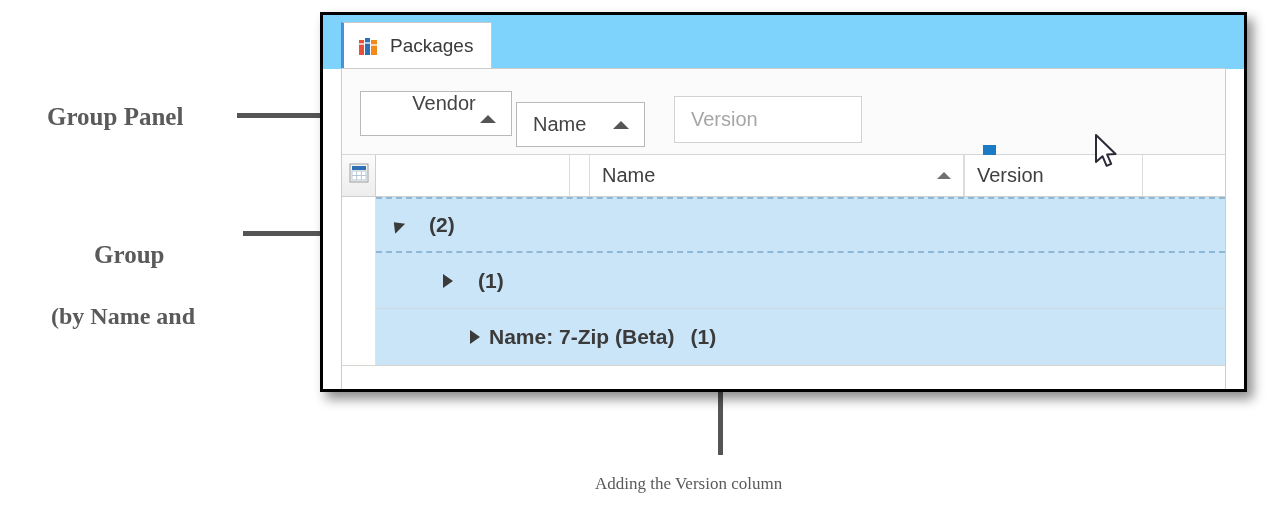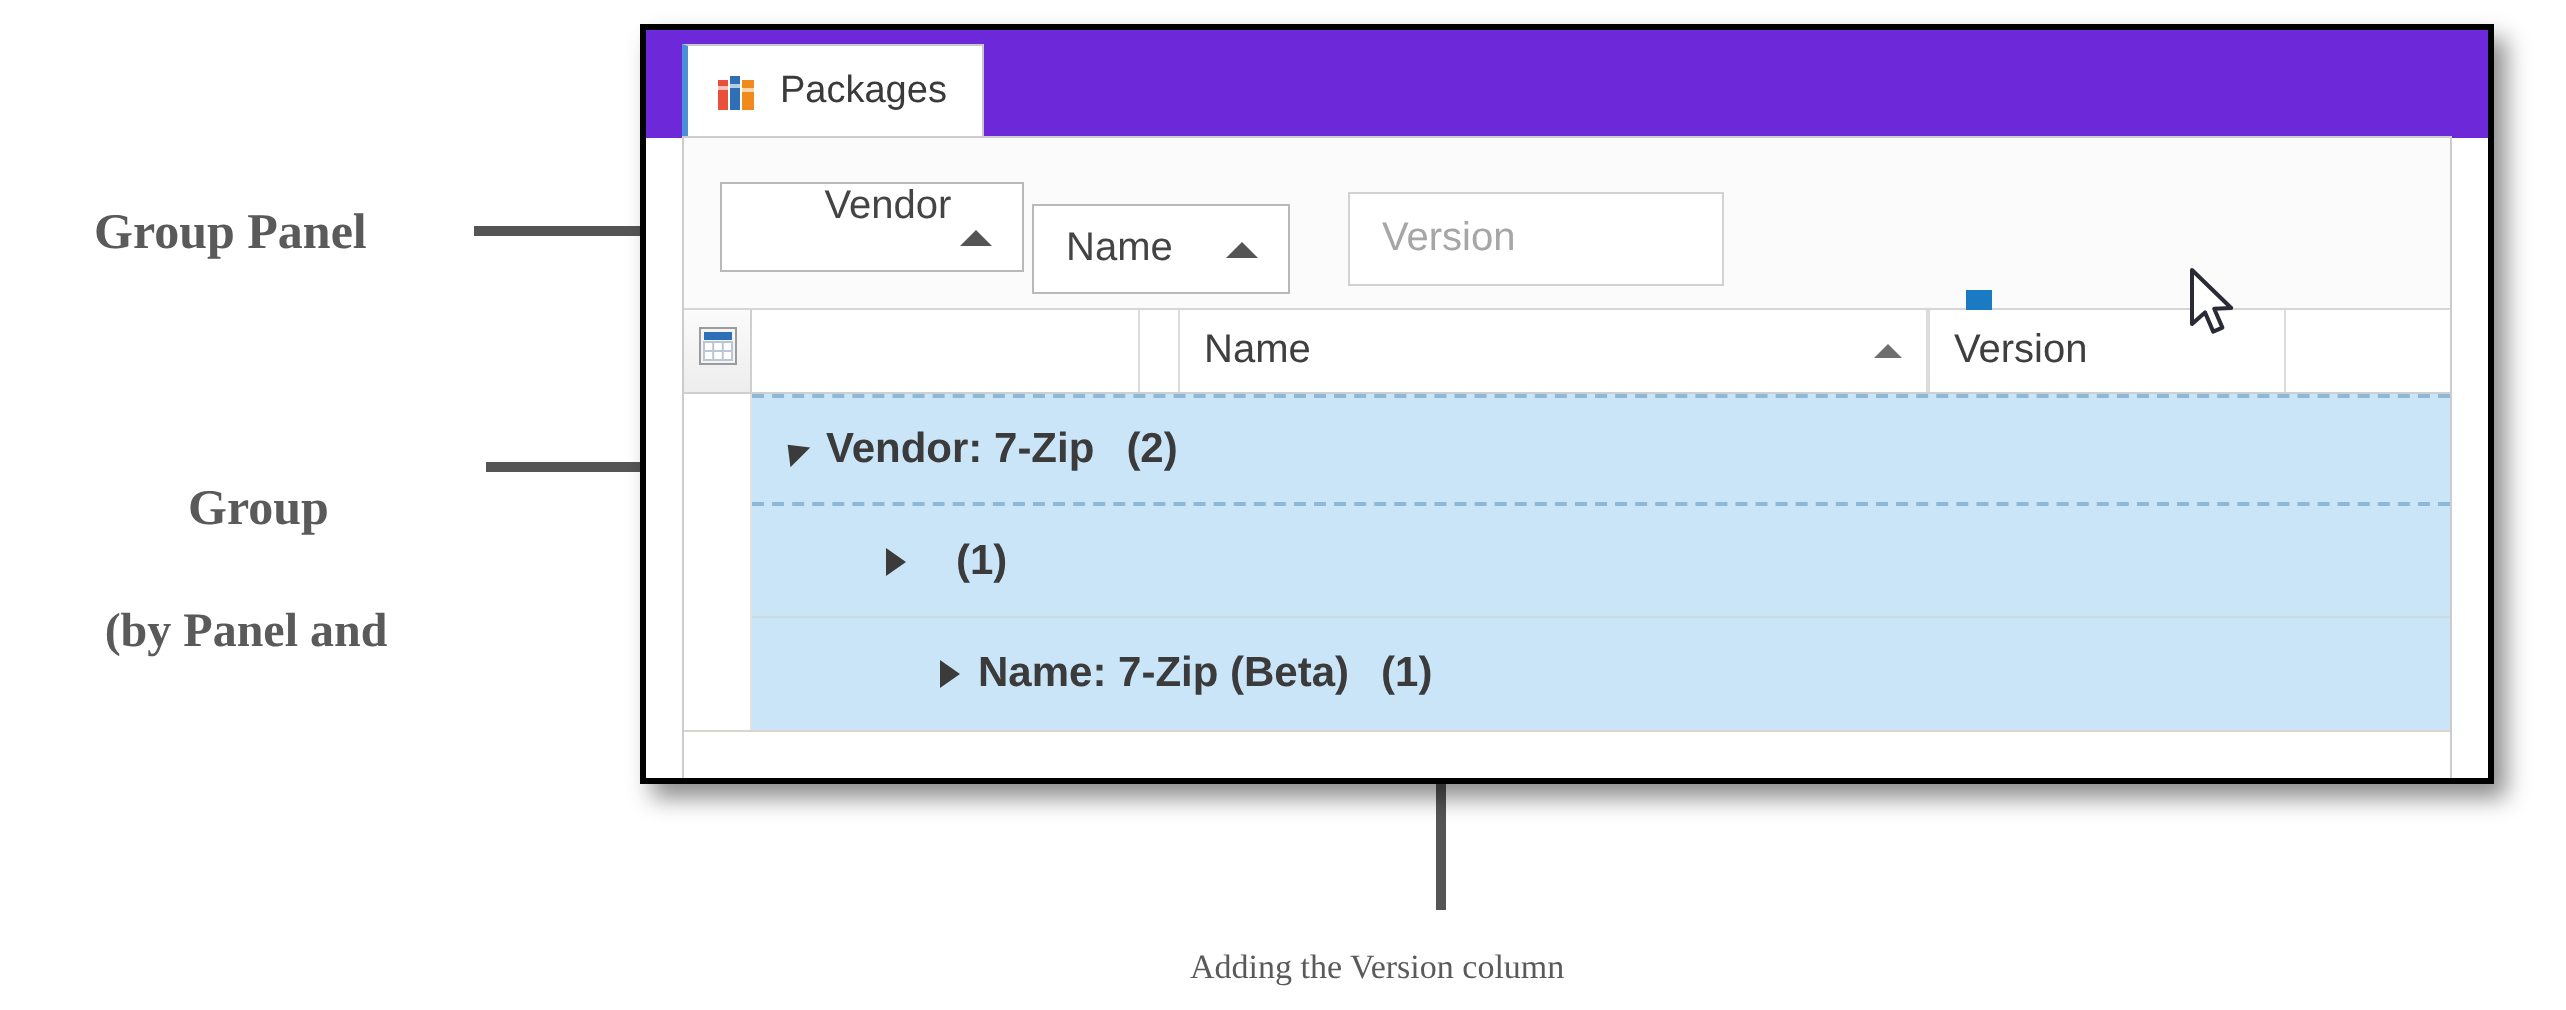--- a/index.html
+++ b/index.html
@@ -66,21 +66,21 @@
     box-shadow: 6px 7px 11px rgba(0,0,0,0.45);
     overflow: hidden;
   }
 
   
   #tab-strip {
     position: absolute;
     left: 0; top: 0;
     width: 100%;
     height: 54px;
-    background: #6d28d9;
+    background: #7dd3fc;
     box-sizing: border-box;
   }
   .tab {
     position: absolute;
     top: 7px;
     height: 47px;
     box-sizing: border-box;
     display: flex;
     align-items: center;
     padding: 0 14px;
@@ -289,21 +289,21 @@
 </head>
 <body>
 
 <div class="annot-label" id="annot-group-panel-label">Group Panel</div>
 
 <div class="leader leader-h" id="leader-gp-line"></div>
 <div class="leader-dot" id="leader-gp-dot"></div>
 
 <div class="annot-label" id="annot-group-label">
   <span>Group</span>
-  <span class="sub">(by Panel and</span>
+  <span class="sub">(by Name and</span>
 </div>
 
 <div class="leader leader-h" id="leader-grp-line"></div>
 <div class="leader-dot" id="leader-grp-dot"></div>
 
 <div class="leader leader-v" id="leader-ver-line"></div>
 <div class="leader-dot" id="leader-ver-dot"></div>
 
 <div class="annot-label" id="annot-caption-label">Adding the Version column</div>
 
@@ -384,21 +384,20 @@
         <span>Version</span>
       </div>
     </div>
 
     <div id="grid-body">
 
       <div class="grid-row" id="row-vendor">
         <div class="row-gutter"></div>
         <div class="row-content" style="padding-left:14px;">
           <span class="expander open"></span>
-          <span>Vendor: 7-Zip</span>
           <span class="group-count">(2)</span>
         </div>
       </div>
 
       <div class="grid-row" id="row-name-1">
         <div class="row-gutter"></div>
         <div class="row-content" style="padding-left:67px;">
           <span class="expander closed"></span>
           <span class="group-count">(1)</span>
         </div>

